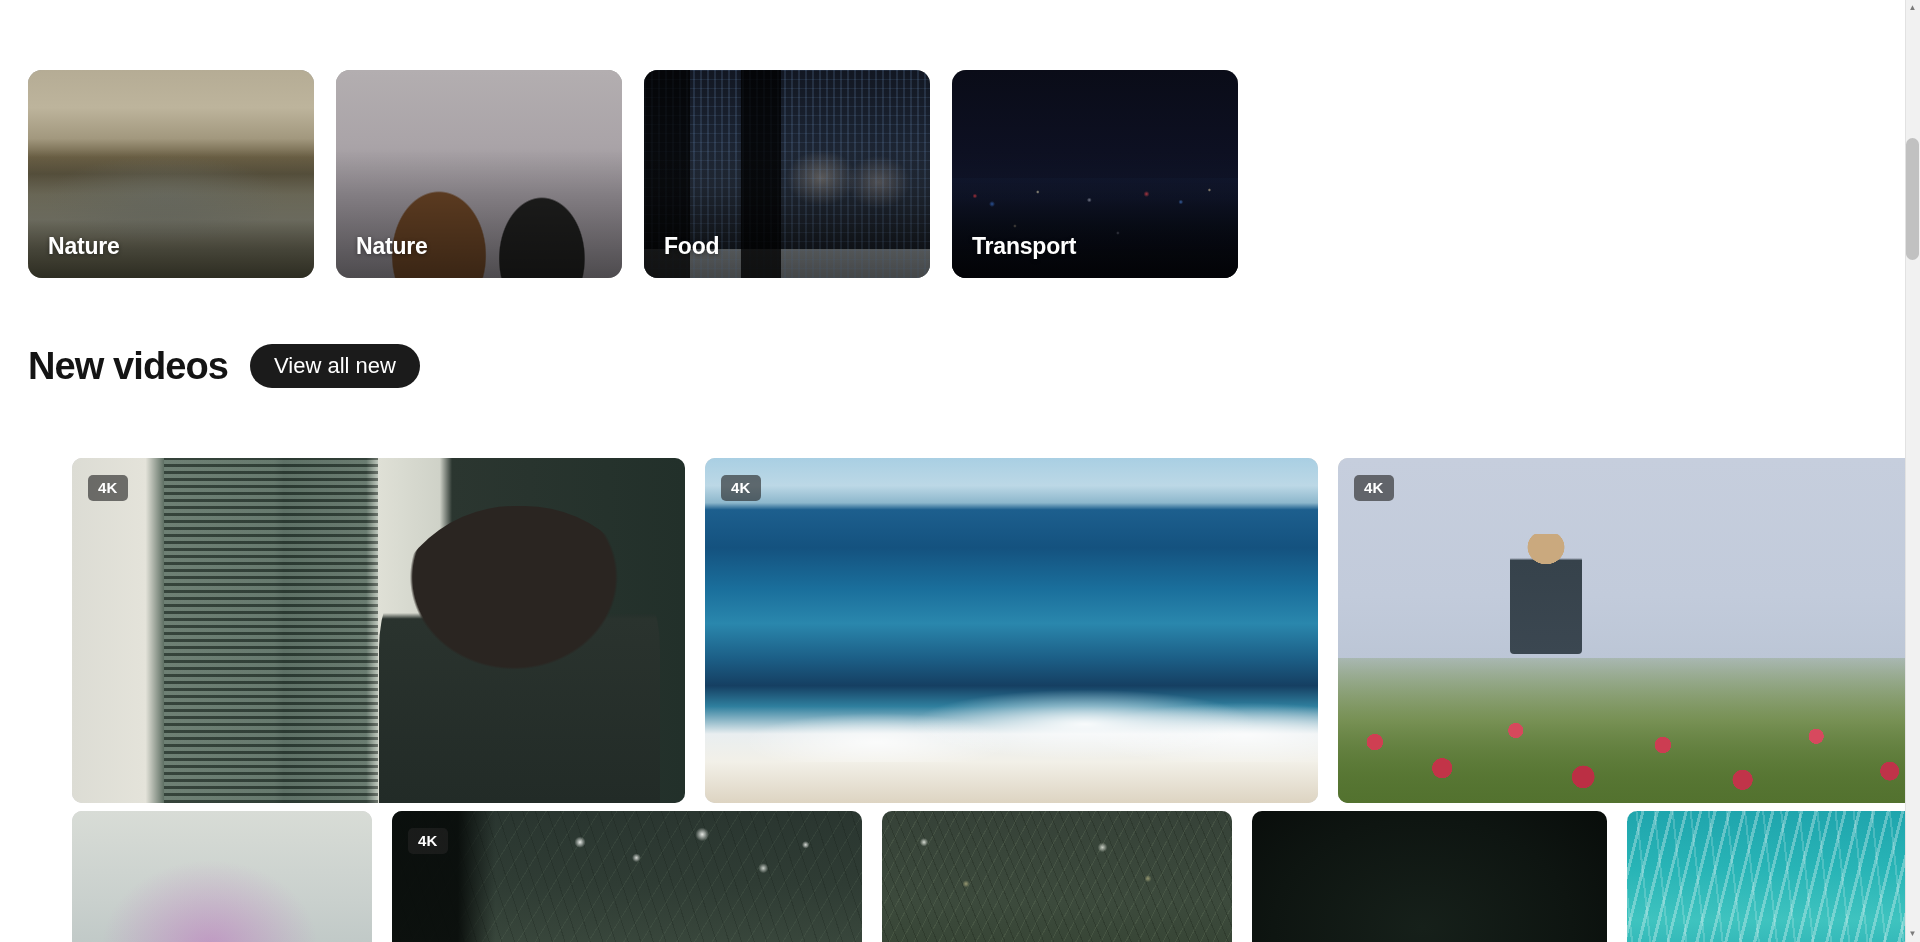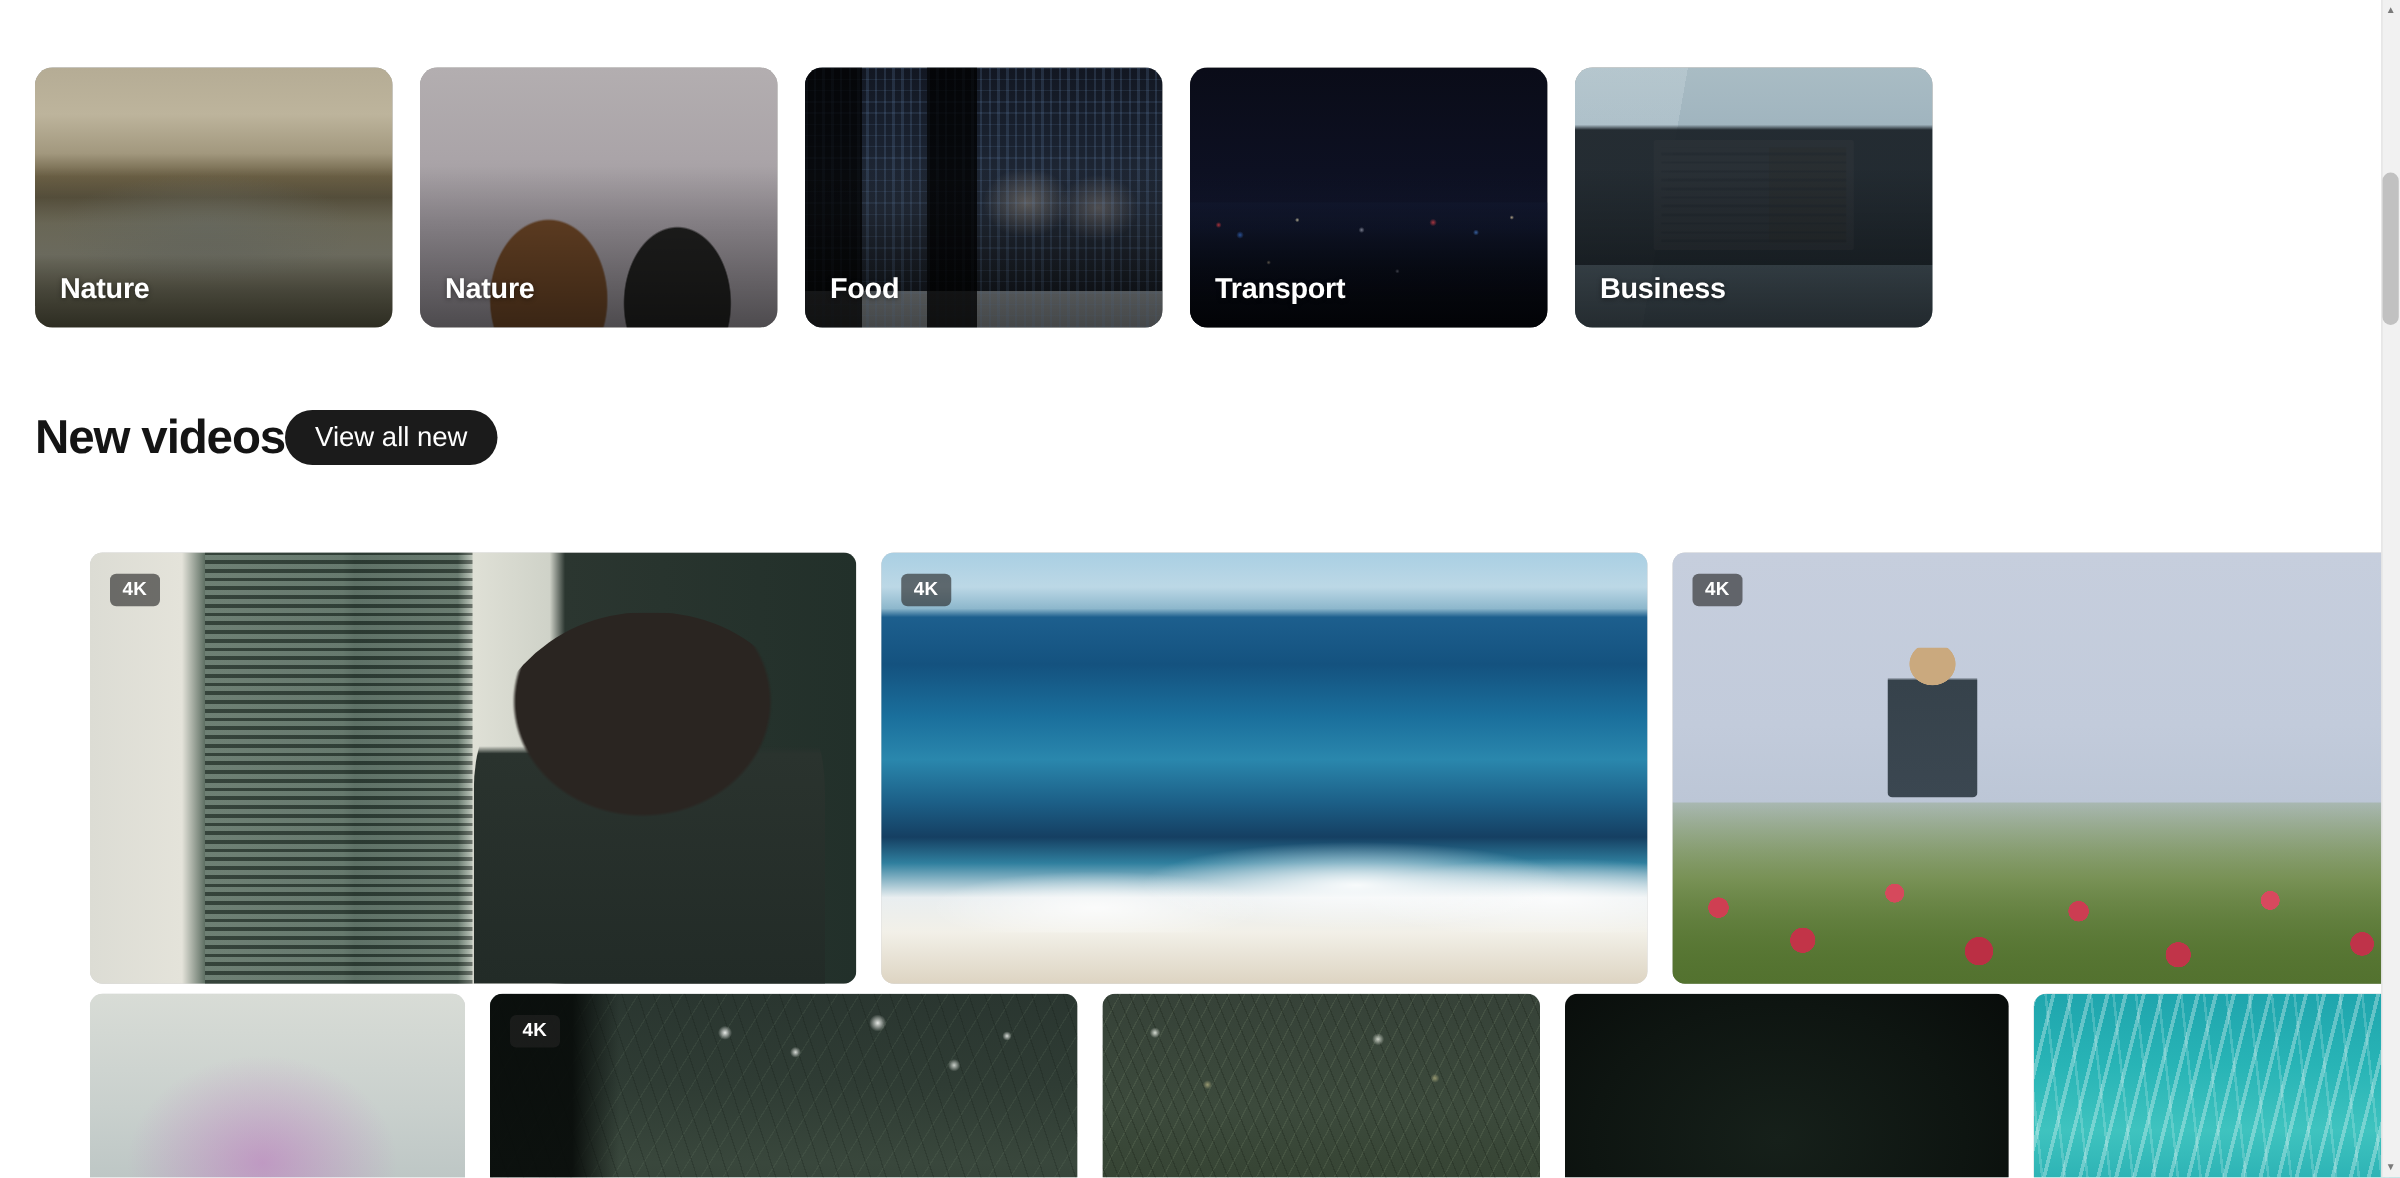--- a/index.html
+++ b/index.html
@@ -16,21 +16,21 @@
   .page {
     position: relative;
     width: 1920px;
     height: 942px;
     background: #ffffff;
     overflow: hidden;
   }
 
   .content {
     position: absolute;
-    left: 0; top: 0;
+    left: 0; top: 16px;
     width: 1900px;
     height: 718px;
     padding: 3px;
   }
 
   
   .category-row {
     position: absolute;
     left: 28px;
     top: 54px;
@@ -185,20 +185,21 @@
       linear-gradient(90deg, rgba(0,0,0,0) 0 58%, rgba(215,185,120,0.5) 58% 96%);
   }
 
   
   .section-head {
     position: absolute;
     left: 28px;
     top: 328px;
     display: flex;
     align-items: center;
+    gap: 22px;
   }
   .section-title {
     font-size: 38px;
     font-weight: 700;
     color: #141414;
     letter-spacing: -0.9px;
     margin: 0;
     line-height: 1;
   }
   .pill-button {
@@ -452,27 +453,20 @@
         <div class="cat-shade"></div>
         <span class="cat-label">Food</span>
       </div>
 
       <div class="category-card">
         <div class="cat-thumb thumb-transport"></div>
         <div class="cat-shade"></div>
         <span class="cat-label">Transport</span>
       </div>
 
-      <div class="category-card">
-        <div class="cat-thumb thumb-business">
-          <div class="screen"></div>
-        </div>
-        <div class="cat-shade"></div>
-        <span class="cat-label">Business</span>
-      </div>
 
     </div>
 
     <div class="section-head">
       <h2 class="section-title">New videos</h2>
       <button class="pill-button">View all new</button>
     </div>
 
     <div class="video-row video-row-1">
 

